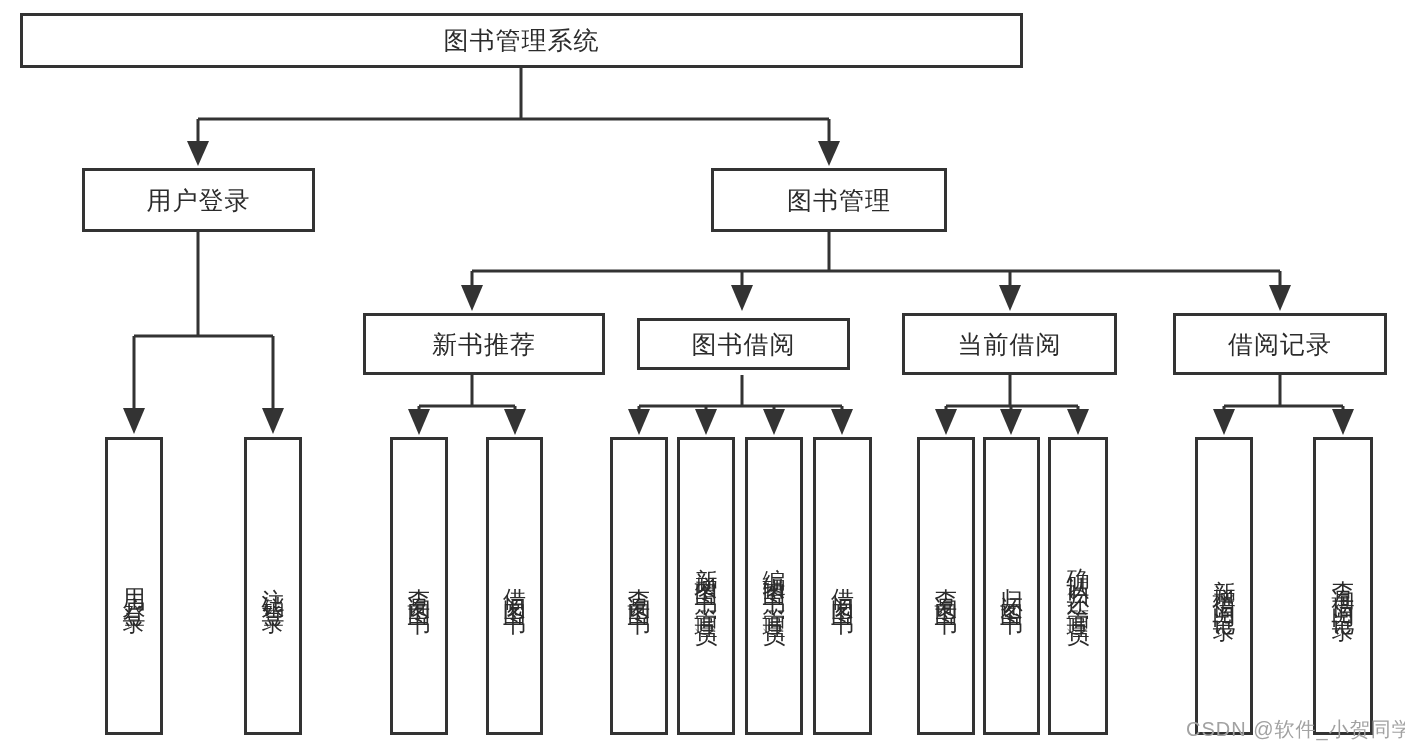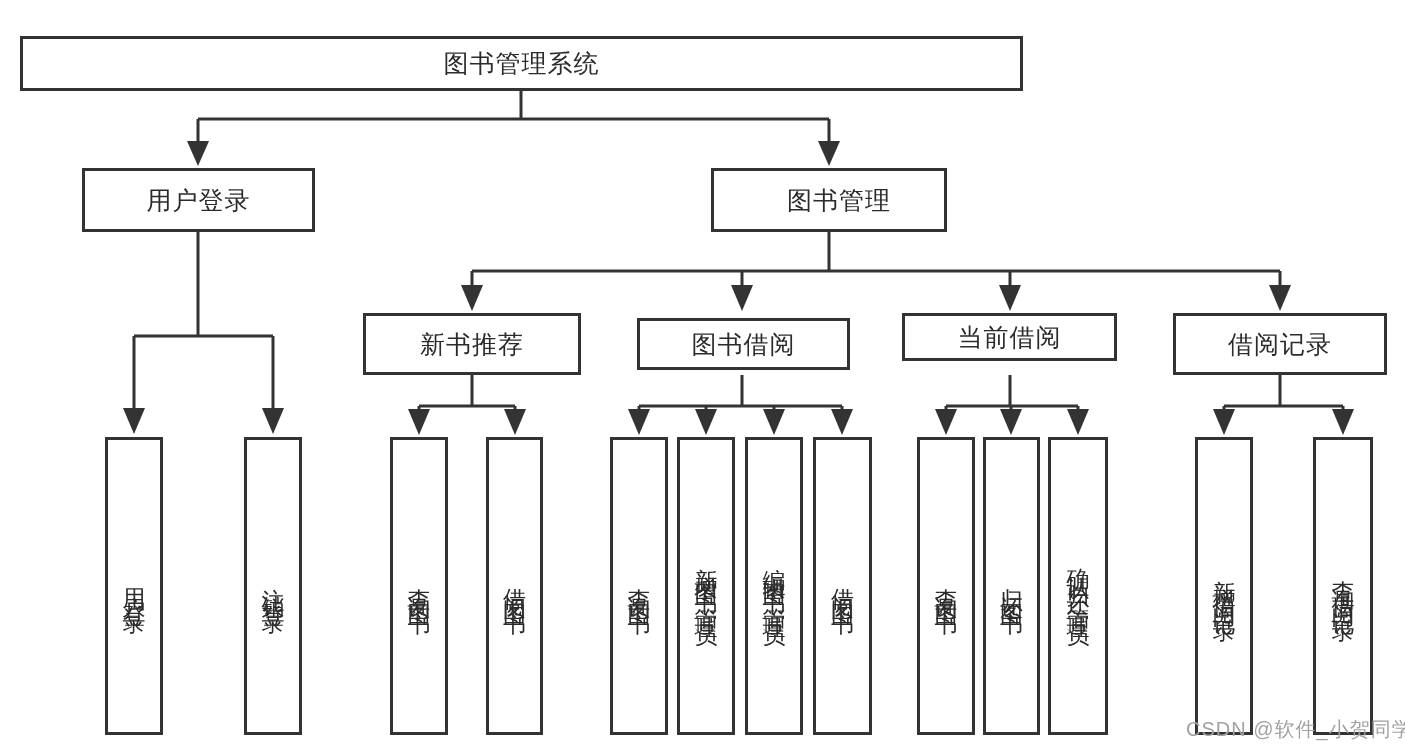--- a/index.html
+++ b/index.html
@@ -13,26 +13,26 @@
     position:absolute;box-sizing:border-box;border:3px solid #333333;background:#ffffff;
     display:flex;align-items:center;justify-content:center;z-index:2;
     font-size:25px;letter-spacing:1px;color:#2b2b2b;
   }
   .leaf{
     top:437px;height:298px;
     writing-mode:vertical-rl;text-orientation:mixed;
     font-size:23px;letter-spacing:8px;line-height:1;
   }
   
-  .n-root   {left:20px;  top:13px;  width:1003px;height:55px;margin-top:23px;}
+  .n-root   {left:20px;  top:13px;  width:1003px;height:55px;}
   .n-ulogin {left:82px;  top:168px; width:233px; height:64px;}
   .n-bmgmt  {left:711px; top:168px; width:236px; height:64px;padding-left:20px;}
-  .n-newrec {left:363px; top:313px; width:218px; height:62px;}
+  .n-newrec {left:363px; top:313px; width:242px; height:62px;}
   .n-borrow {left:637px; top:318px; width:213px; height:52px;}
-  .n-current{left:902px; top:313px; width:215px; height:48px;}
+  .n-current{left:902px; top:313px; width:215px; height:62px;}
   .n-records{left:1173px;top:313px; width:214px; height:62px;}
   .l1 {left:105px; width:58px;}
   .l2 {left:244px; width:58px;}
   .l3 {left:390px; width:58px;}
   .l4 {left:486px; width:57px;}
   .l5 {left:610px; width:58px;}
   .l6 {left:677px; width:58px;}
   .l7 {left:745px; width:58px;}
   .l8 {left:813px; width:59px;}
   .l9 {left:917px; width:58px;}

